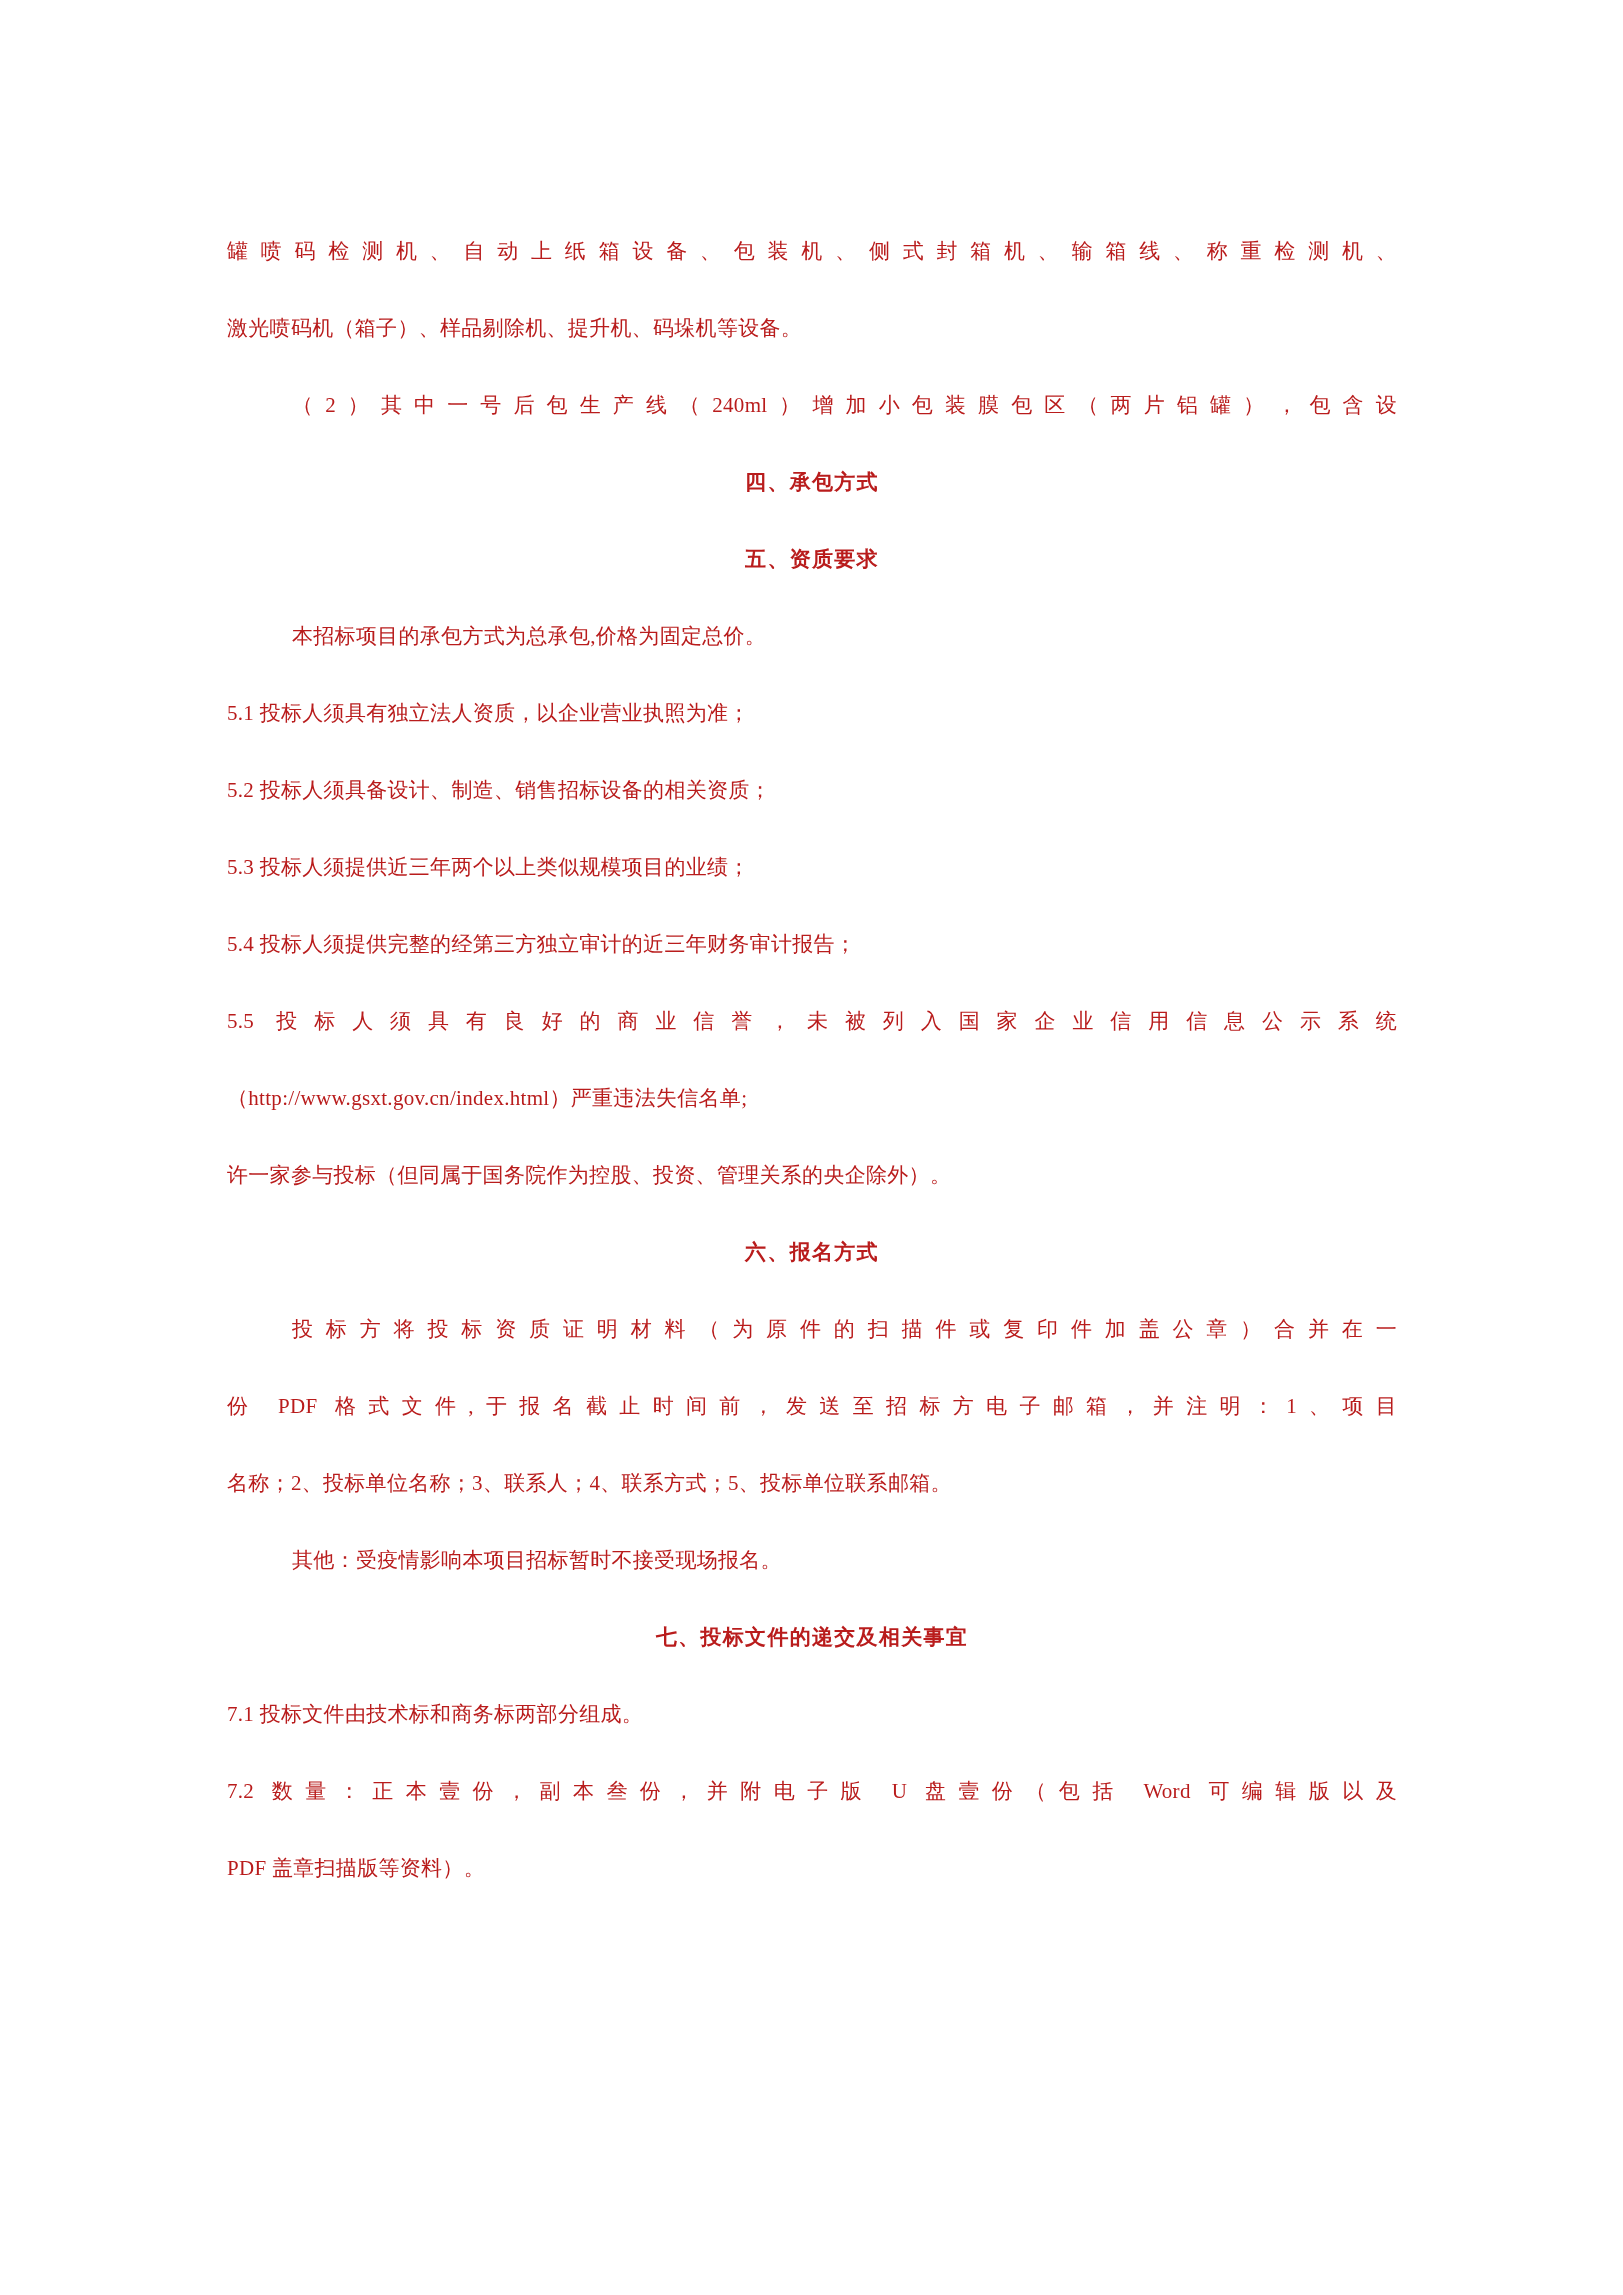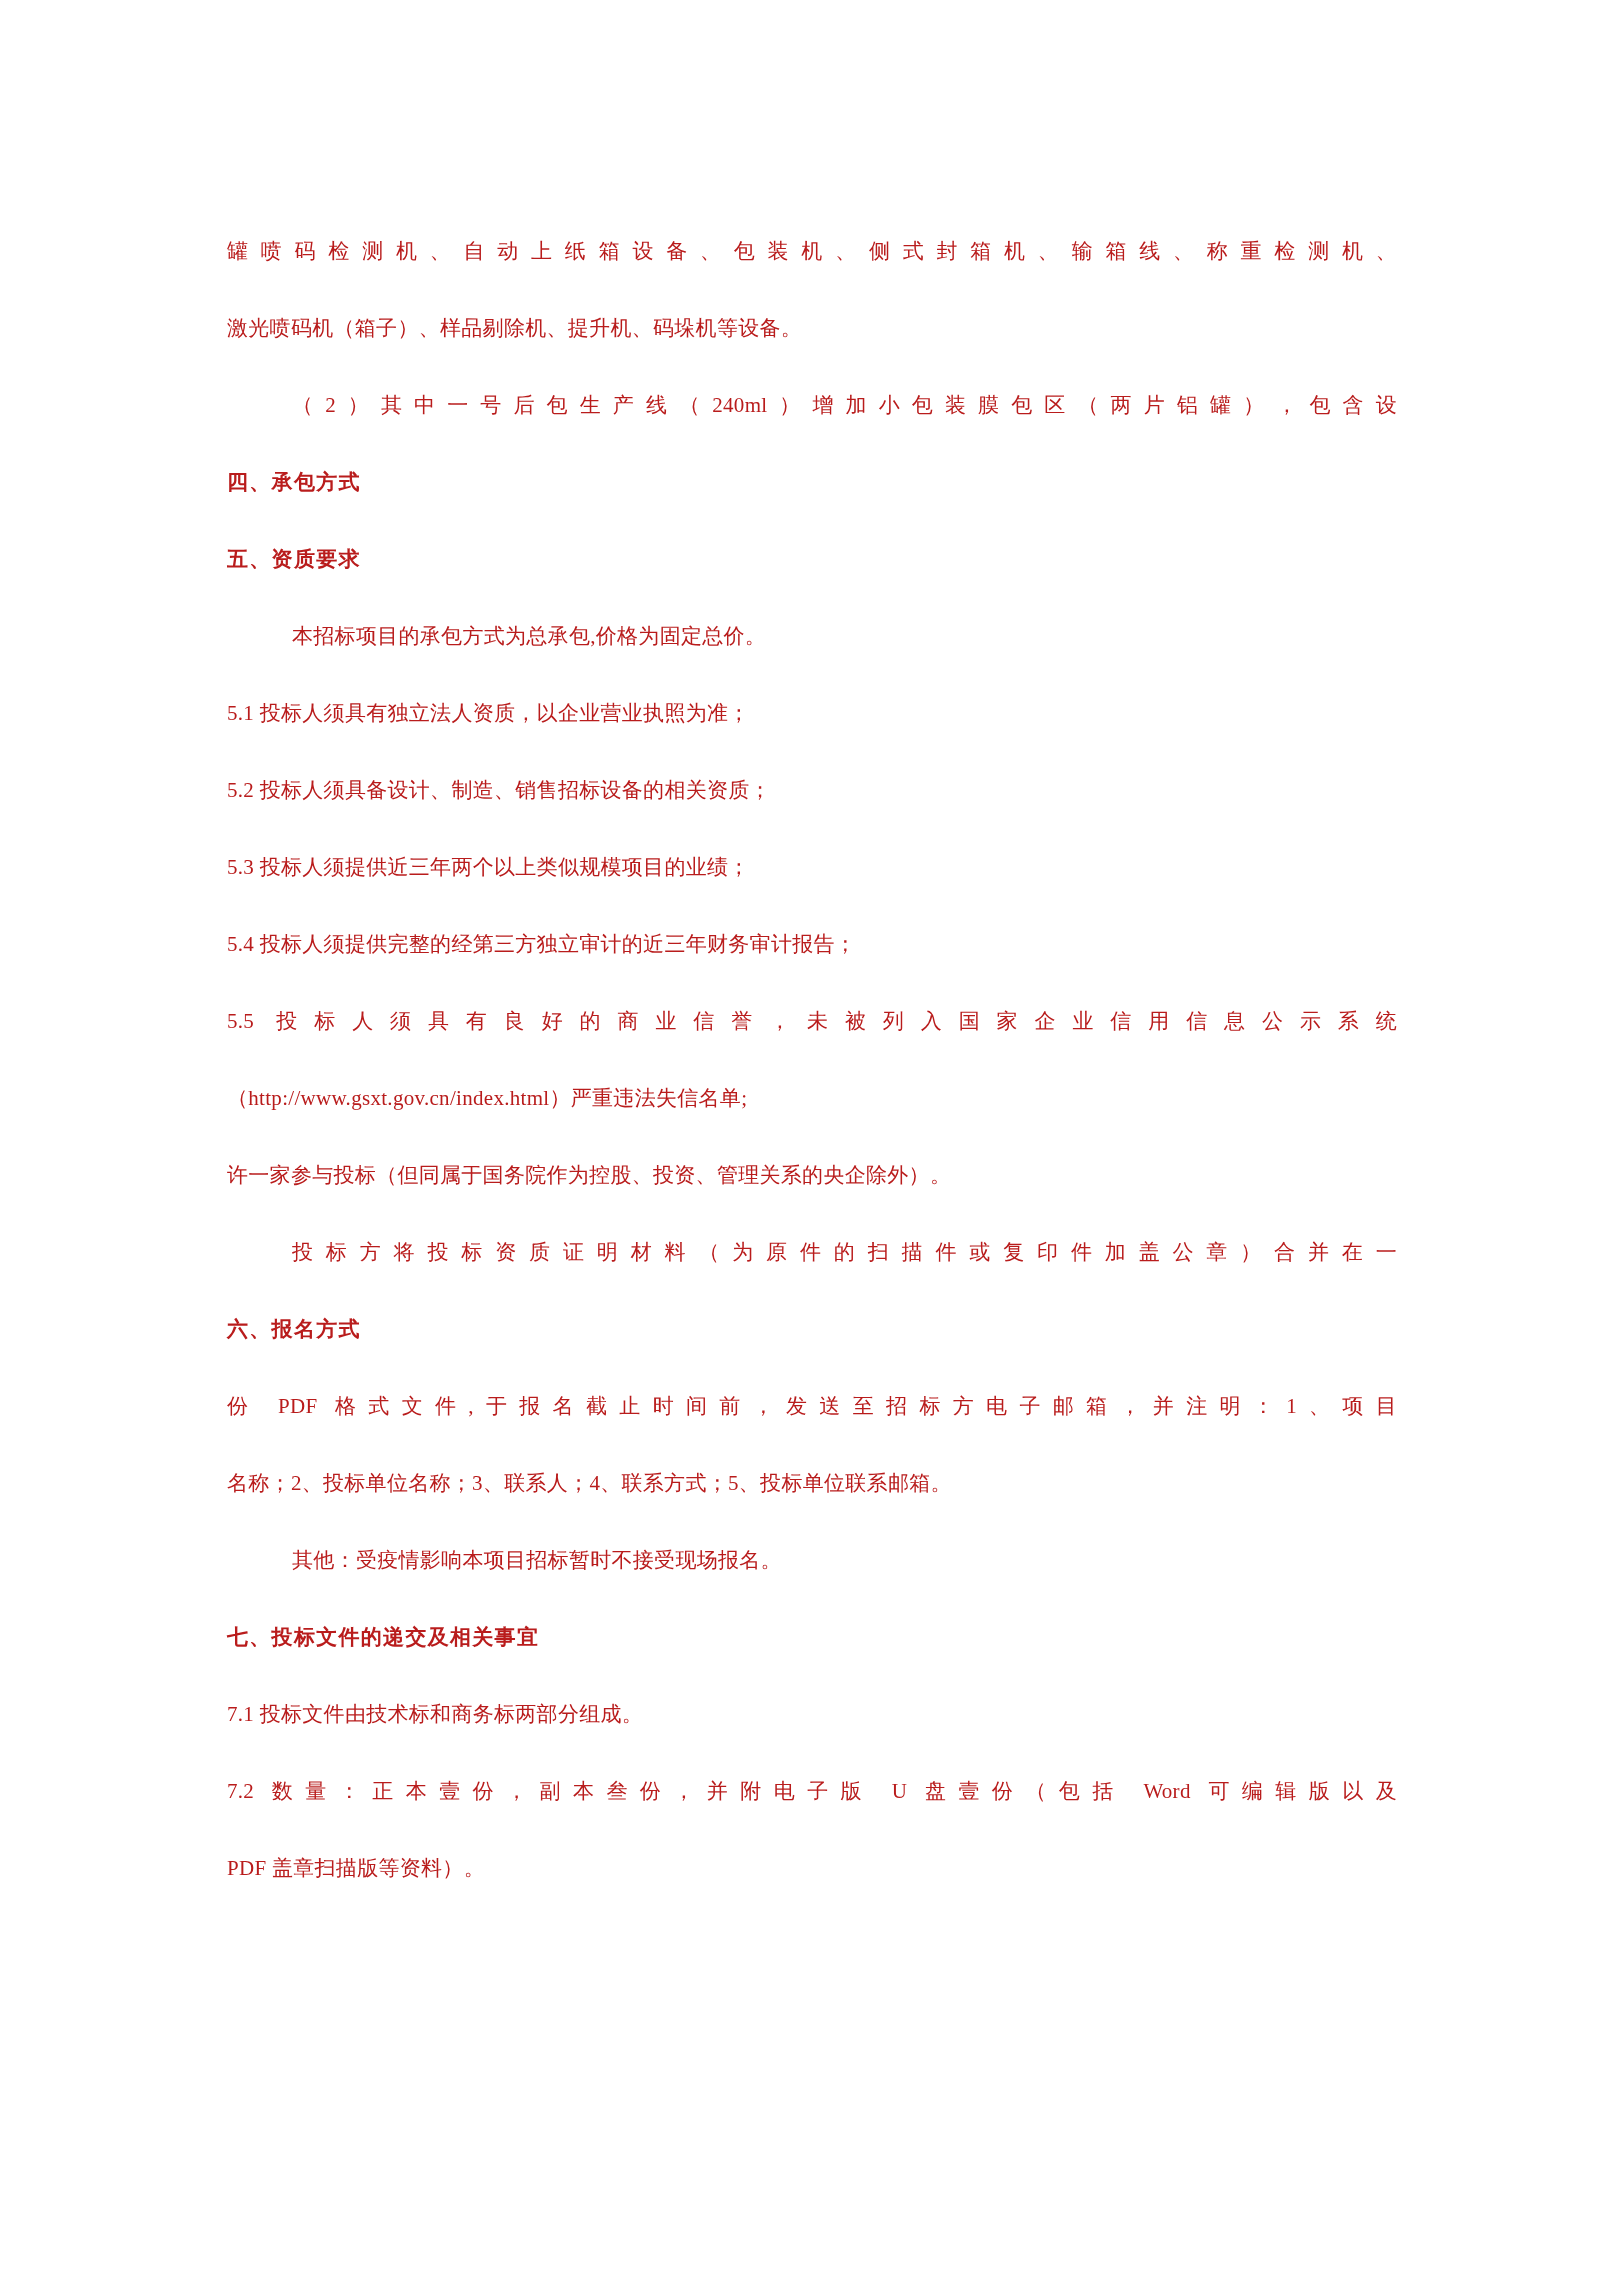--- a/index.html
+++ b/index.html
@@ -36,42 +36,43 @@
     text-justify: inter-character;
   }
   
   .i2 {
     text-indent: 65px;
   }
   
   .h {
     font-weight: bold;
     letter-spacing: 1.3px;
+    text-align: center;
   }
 </style>
 </head>
 <body>
 
 <div class="page">
   <div class="content">
     <div class="ln j">罐喷码检测机、自动上纸箱设备、包装机、侧式封箱机、输箱线、称重检测机、</div>
     <div class="ln">激光喷码机（箱子）、样品剔除机、提升机、码垛机等设备。</div>
     <div class="ln j i2">（2）其中一号后包生产线（240ml）增加小包装膜包区（两片铝罐），包含设</div>
     <div class="ln h">四、承包方式</div>
     <div class="ln h">五、资质要求</div>
     <div class="ln i2">本招标项目的承包方式为总承包,价格为固定总价。</div>
     <div class="ln">5.1 投标人须具有独立法人资质，以企业营业执照为准；</div>
     <div class="ln">5.2 投标人须具备设计、制造、销售招标设备的相关资质；</div>
     <div class="ln">5.3 投标人须提供近三年两个以上类似规模项目的业绩；</div>
     <div class="ln">5.4 投标人须提供完整的经第三方独立审计的近三年财务审计报告；</div>
     <div class="ln j">5.5 投标人须具有良好的商业信誉，未被列入国家企业信用信息公示系统</div>
     <div class="ln">（http://www.gsxt.gov.cn/index.html）严重违法失信名单;</div>
     <div class="ln">许一家参与投标（但同属于国务院作为控股、投资、管理关系的央企除外）。</div>
+    <div class="ln h">六、报名方式</div>
     <div class="ln j i2">投标方将投标资质证明材料（为原件的扫描件或复印件加盖公章）合并在一</div>
-    <div class="ln h">六、报名方式</div>
     <div class="ln j">份 PDF 格式文件,于报名截止时间前，发送至招标方电子邮箱，并注明：1、项目</div>
     <div class="ln">名称；2、投标单位名称；3、联系人；4、联系方式；5、投标单位联系邮箱。</div>
     <div class="ln i2">其他：受疫情影响本项目招标暂时不接受现场报名。</div>
     <div class="ln h">七、投标文件的递交及相关事宜</div>
     <div class="ln">7.1 投标文件由技术标和商务标两部分组成。</div>
     <div class="ln j">7.2 数量：正本壹份，副本叁份，并附电子版 U 盘壹份（包括 Word 可编辑版以及</div>
     <div class="ln">PDF 盖章扫描版等资料）。</div>
   </div>
 </div>
 

